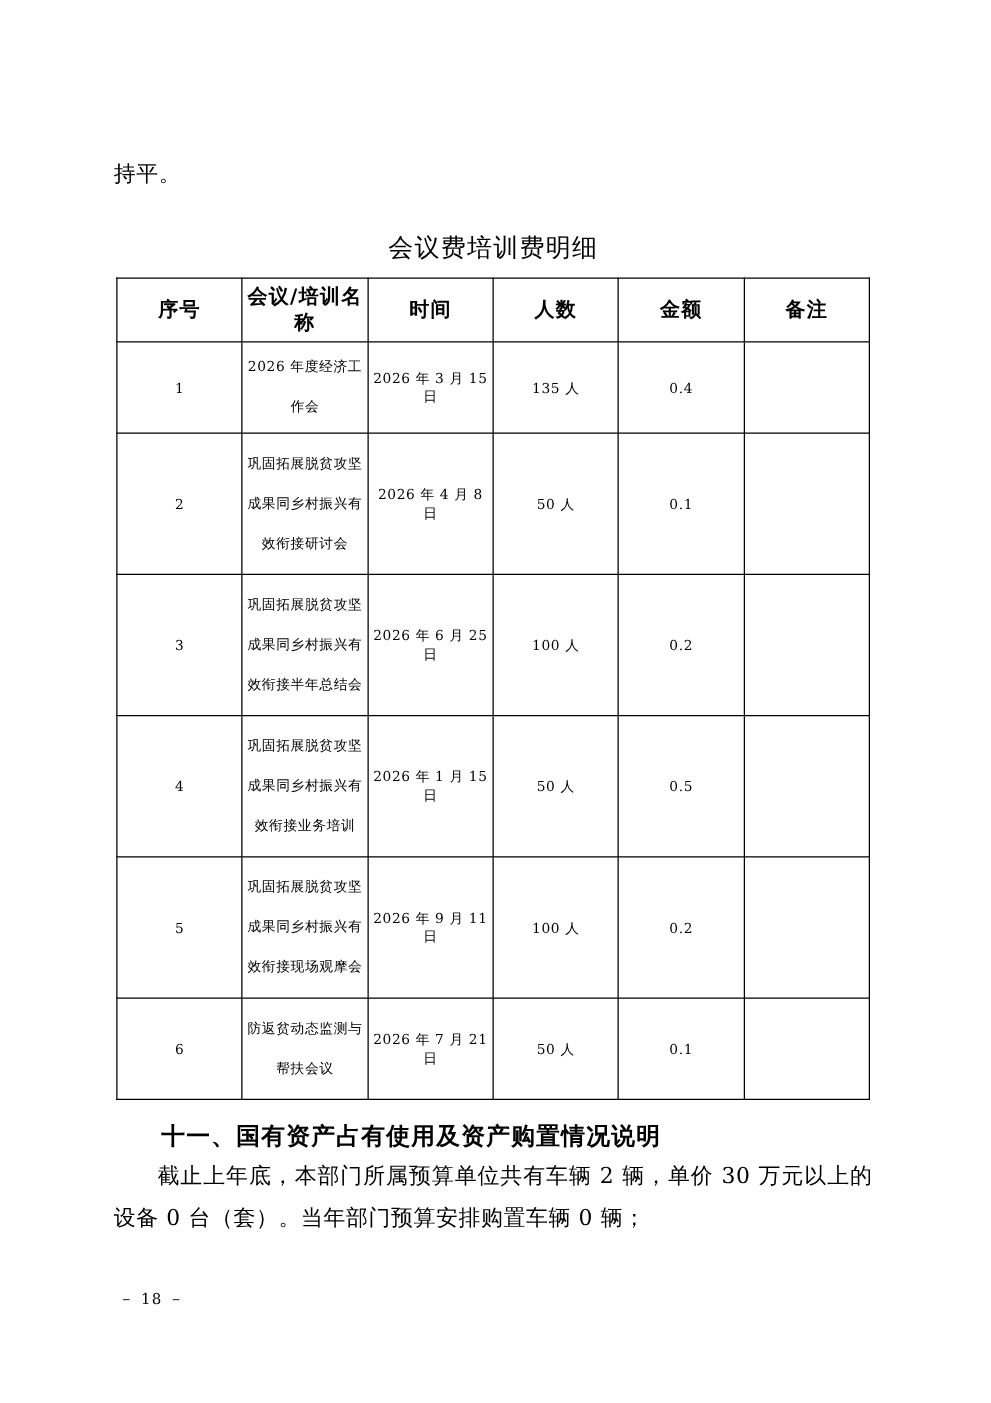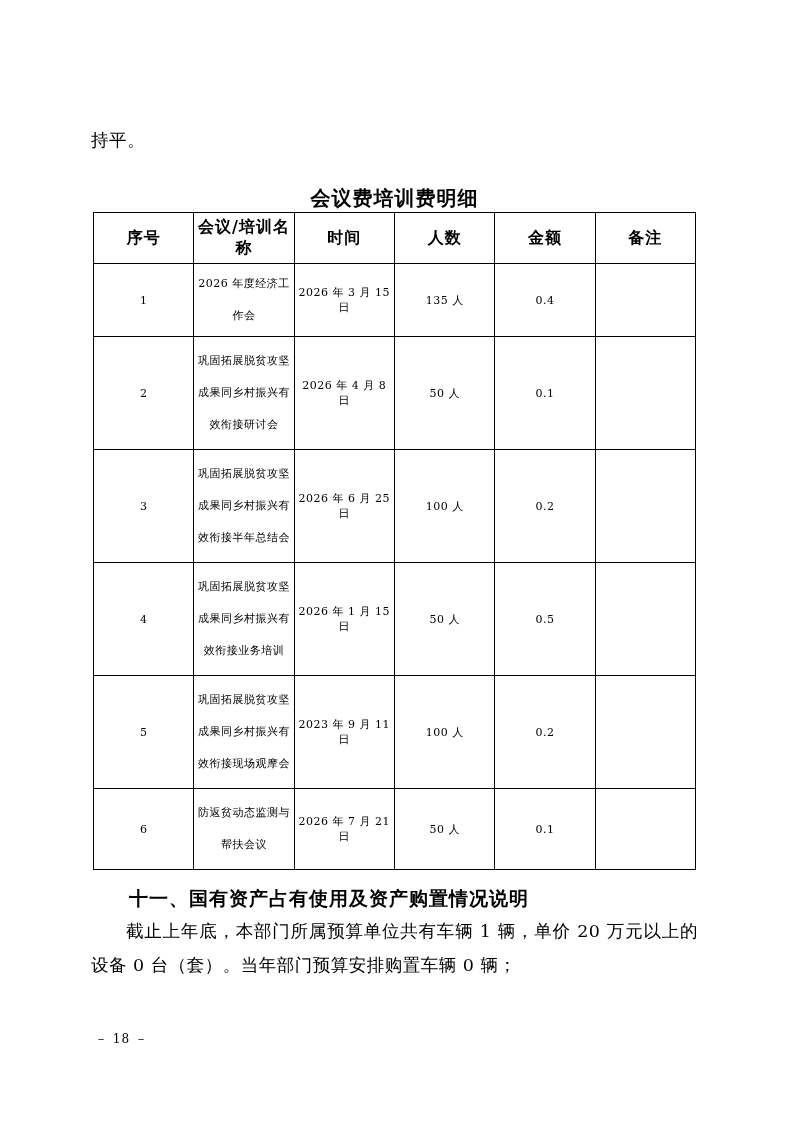--- a/index.html
+++ b/index.html
@@ -28,24 +28,25 @@
     line-height: 34px;
     letter-spacing: 0.5px;
     text-align: justify;
   }
   .indent2 {
     text-indent: 2em;
   }
   .doc-title {
     text-align: center;
     font-family: "DejaVu Serif", "Liberation Serif", serif;
-    font-weight: bold;
+    font-weight: normal;
     font-size: 20px;
     letter-spacing: 1px;
     margin-top: 28px;
+    margin-bottom: 10px;
   }
   .unit-line {
     text-align: right;
     font-size: 14.5px;
     font-family: "DejaVu Serif", "Liberation Serif", serif;
     letter-spacing: 0.5px;
     margin-bottom: 6px;
     padding-right: 6px;
   }
   table.detail {
@@ -155,37 +156,37 @@
         <td class="c-name name-cell">巩固拓展脱贫攻坚成果同乡村振兴有效衔接业务培训</td>
         <td class="c-time">2026 年 1 月 15 日</td>
         <td class="c-ppl">50 人</td>
         <td class="c-amt">0.5</td>
         <td class="c-note"></td>
       </tr>
 
       <tr class="row-tall">
         <td class="c-no">5</td>
         <td class="c-name name-cell">巩固拓展脱贫攻坚成果同乡村振兴有效衔接现场观摩会</td>
-        <td class="c-time">2023 年 9 月 11 日</td>
+        <td class="c-time">2026 年 9 月 11 日</td>
         <td class="c-ppl">100 人</td>
         <td class="c-amt">0.2</td>
         <td class="c-note"></td>
       </tr>
 
       <tr class="row-mid">
         <td class="c-no">6</td>
         <td class="c-name name-cell">防返贫动态监测与帮扶会议</td>
         <td class="c-time">2026 年 7 月 21 日</td>
         <td class="c-ppl">50 人</td>
         <td class="c-amt">0.1</td>
         <td class="c-note"></td>
       </tr>
 
     </tbody>
   </table>
 
   <h2 class="section">十一、国有资产占有使用及资产购置情况说明</h2>
 
-  <div class="para indent2">截止上年底，本部门所属预算单位共有车辆 1 辆，单价 20 万元以上的设备 0 台（套）。当年部门预算安排购置车辆 0 辆；</div>
+  <div class="para indent2">截止上年底，本部门所属预算单位共有车辆 2 辆，单价 30 万元以上的设备 0 台（套）。当年部门预算安排购置车辆 0 辆；</div>
 
 </div>
 
 <div class="footer-page">－ 18 －</div>
 
 </body></html>

